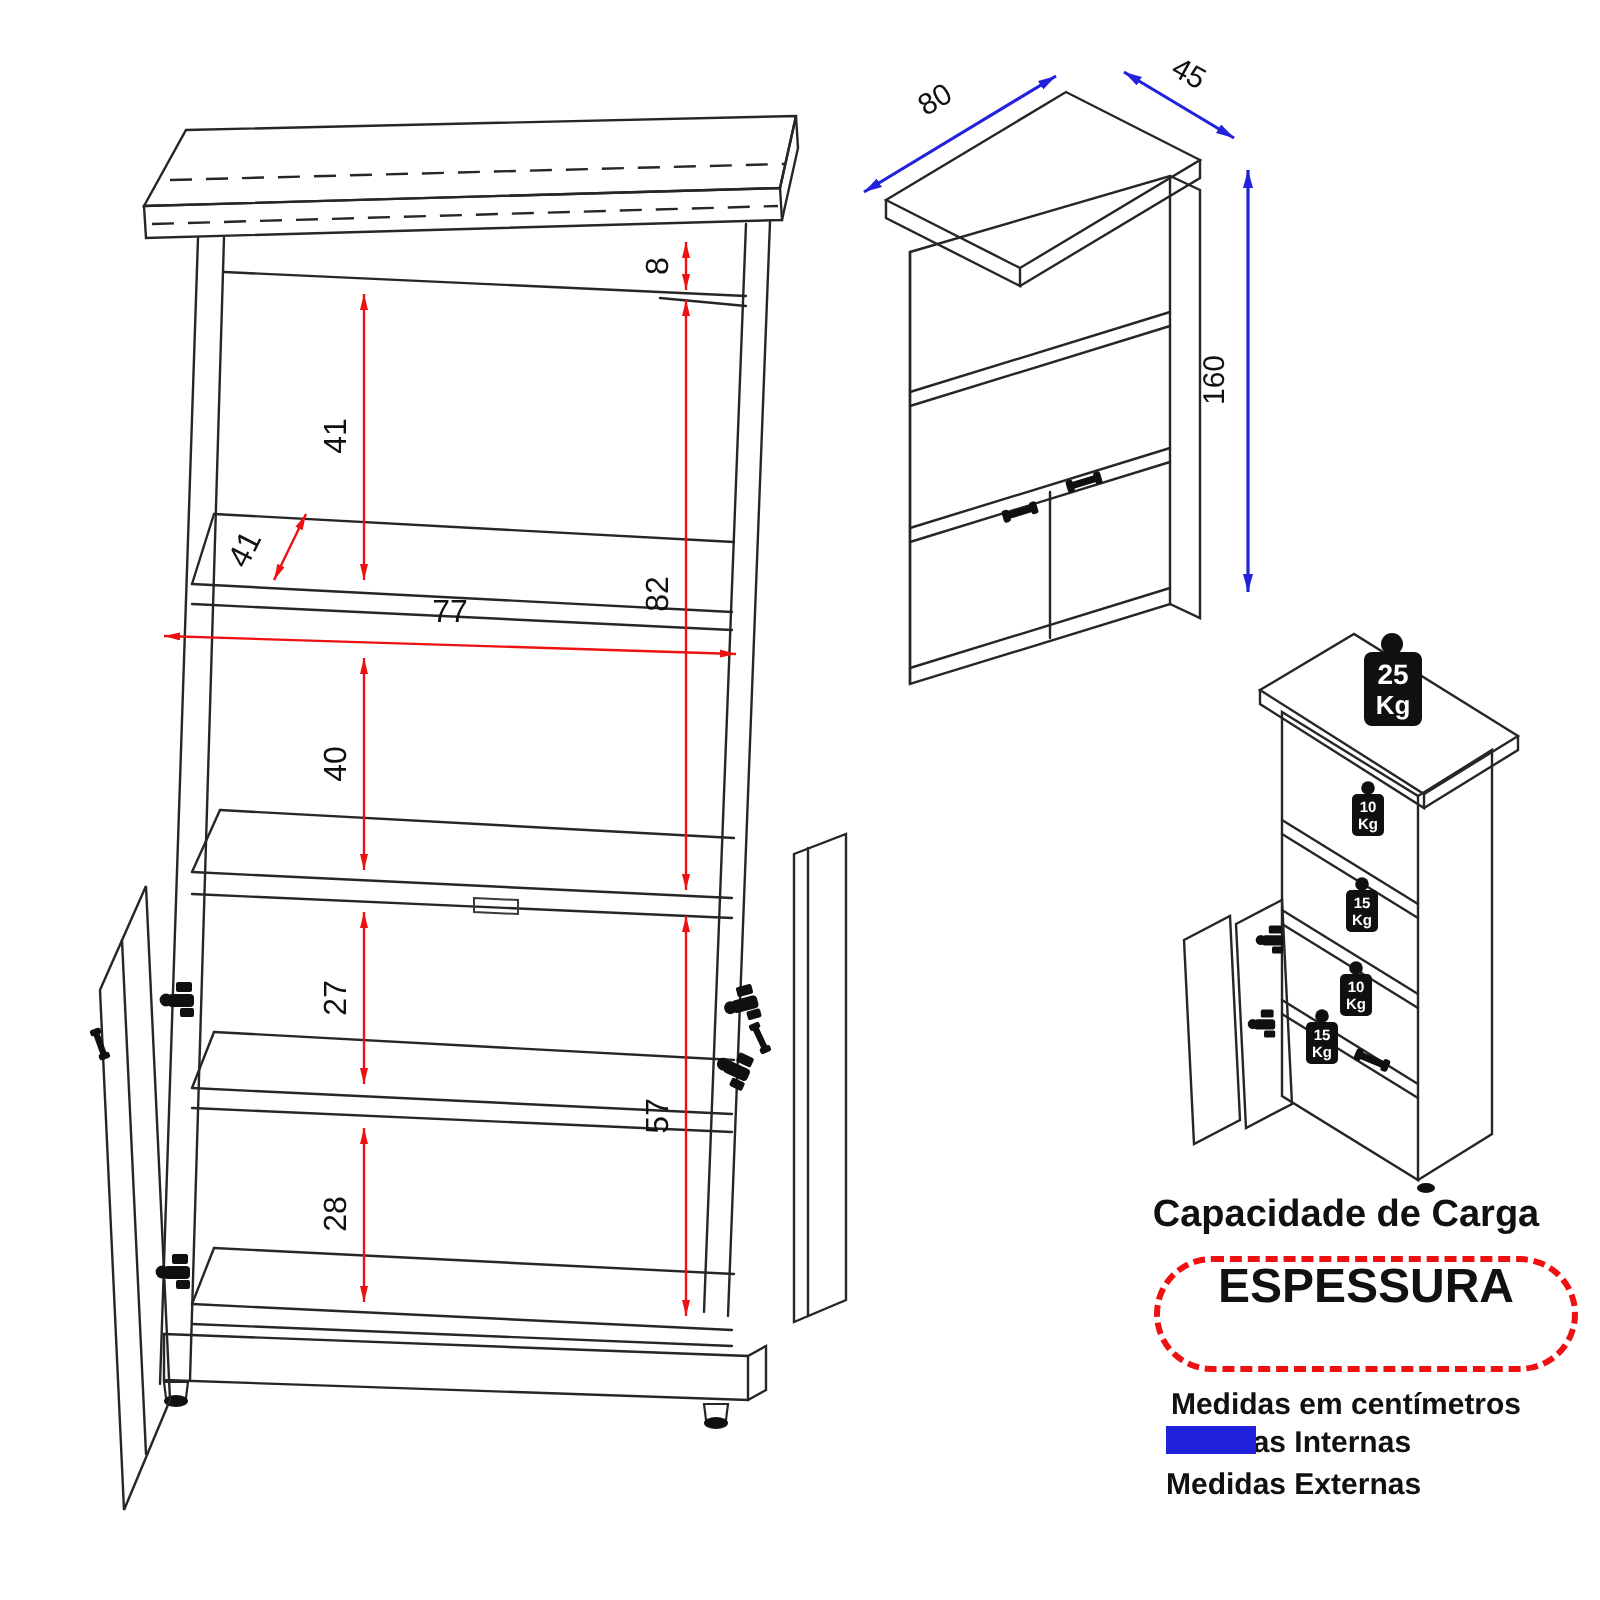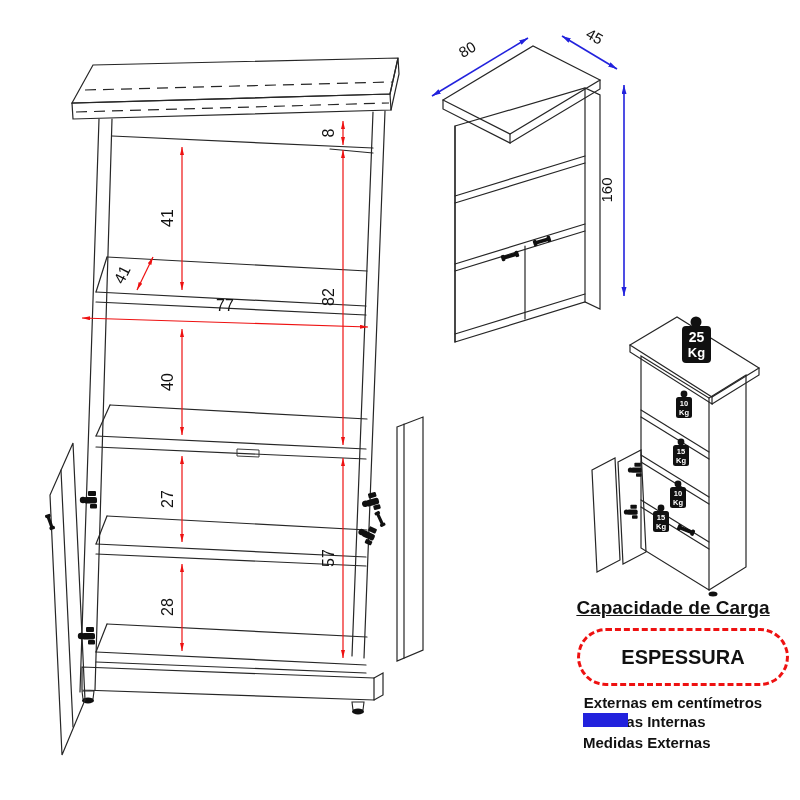--- a/index.html
+++ b/index.html
@@ -12,24 +12,24 @@
   .dimr{stroke:#ee1111;stroke-width:1.2;fill:none;}
   .dimb{stroke:#2222dd;stroke-width:1.6;fill:none;}
   .blk{fill:#101010;stroke:none;}
   .dimtxt{font-size:16px;fill:#111;text-anchor:middle;}
   .dimtxtb{font-size:15px;fill:#111;text-anchor:middle;}
   .wtxt{fill:#fff;text-anchor:middle;font-weight:bold;}
   .w-lg1{font-size:14px;} .w-lg2{font-size:13px;}
   .w-sm{font-size:7.5px;}
   .overlay{position:absolute;color:#111;}
   .cap-title{left:558px;top:597px;width:230px;text-align:center;
-             font-size:19px;font-weight:bold;text-decoration:underline;}
+             font-size:19px;font-weight:bold;}
   .stadium{left:577px;top:628px;width:206px;height:52px;border:3.5px dashed #ee1111;
-           border-radius:34px;display:flex;flex-direction:row;justify-content:center;
-           align-items:center;text-align:center;font-size:20px;font-weight:bold;line-height:1.12;}
+           border-radius:34px;display:flex;flex-direction:column;justify-content:flex-start;
+           align-items:center;text-align:center;font-size:24px;font-weight:bold;line-height:1.12;}
   .units-note{left:558px;top:694px;width:230px;text-align:center;
               font-size:15px;font-weight:bold;}
   .legend{left:583px;top:713px;display:flex;flex-direction:column;gap:5px;}
   .legend-row{display:flex;align-items:center;gap:13px;height:16px;}
   .legend-label{font-size:15px;font-weight:bold;white-space:nowrap;}
 </style>
 </head>
 <body>
 
 <div id="stage">
@@ -236,21 +236,21 @@
     </g>
   </g>
 </svg>
 
 <div class="overlay cap-title">Capacidade de Carga</div>
 
 <div class="overlay stadium">
   <div>ESPESSURA</div>
 </div>
 
-<div class="overlay units-note">Externas em centímetros</div>
+<div class="overlay units-note">Medidas em centímetros</div>
 
 <div class="overlay legend">
   <div class="legend-row">
     <svg width="45" height="14">
       <rect width="45" height="14" fill="#ee1111"></rect>
     </svg>
     <span class="legend-label">Medidas Internas</span>
   </div>
   <div class="legend-row">
     <svg width="45" height="14">

